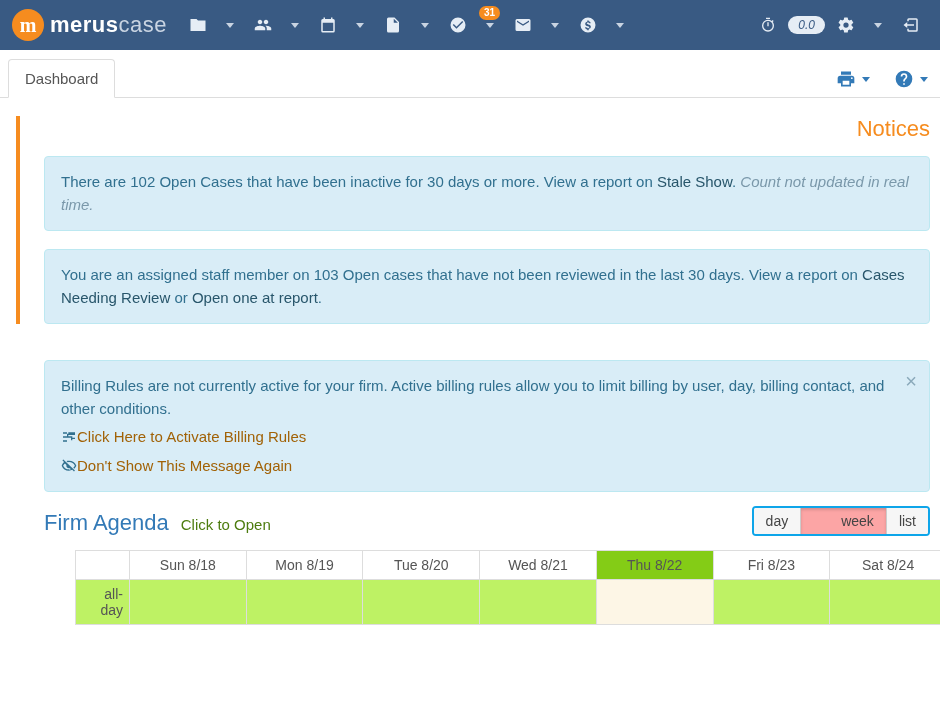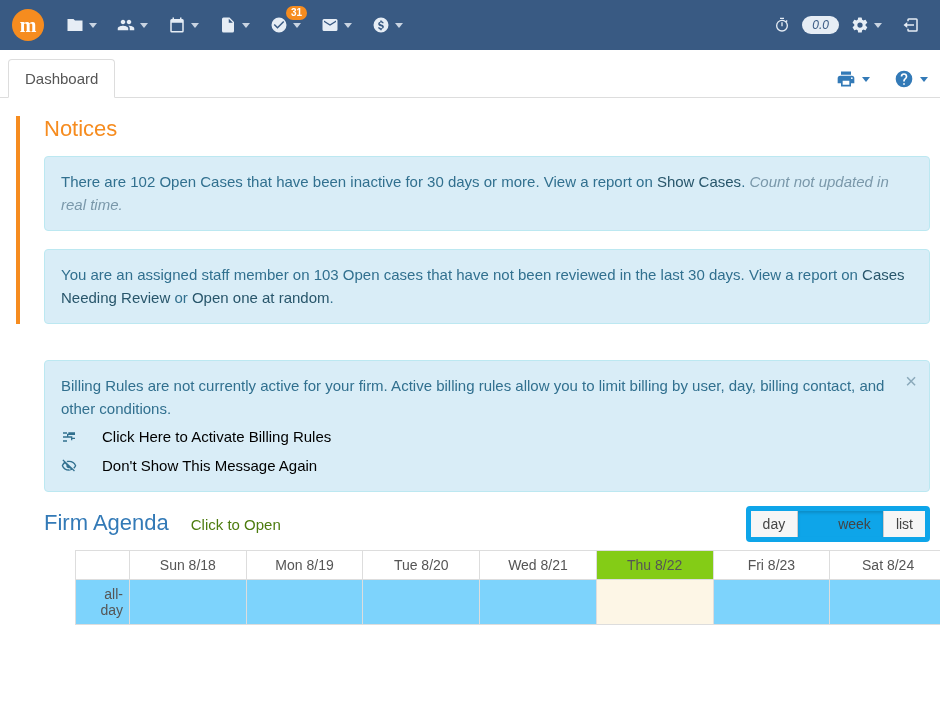--- a/index.html
+++ b/index.html
@@ -16,21 +16,21 @@
   .logo-mark {
     width:32px; height:32px; border-radius:50%; background:#f68c1f; color:#fff;
     display:flex; align-items:center; justify-content:center; font-weight:bold; font-size:20px;
     font-family: Georgia, serif;
   }
   .logo-text { font-size:22px; font-weight:300; letter-spacing:0.5px; display:flex; align-items:baseline; }
   .logo-text .bold { font-weight:600; color:#fff; }
   .logo-text .light { color:#c9d4e2; font-weight:300; }
 
   .nav-item {
-    color:#e6edf5; padding:6px 8px; cursor:pointer; display:flex; align-items:center; gap:3px;
+    color:#e6edf5; padding:6px 8px; cursor:pointer; display:flex; align-items:center; gap:17px;
     font-size:15px; position:relative;
   }
   .caret {
     width:0; height:0; border-left:4px solid transparent; border-right:4px solid transparent;
     border-top:5px solid #c9d4e2; margin-left:2px;
   }
   .nav-icon { width:18px; height:18px; fill:#e6edf5; }
   .nav-icon-sm { width:16px; height:16px; fill:#e6edf5; }
   .badge {
     position:absolute; top:-4px; right:2px; background:#f68c1f; color:#fff; font-size:10px;
@@ -62,78 +62,82 @@
   }
   
   .main::-webkit-scrollbar { width:12px; }
   .main::-webkit-scrollbar-thumb { background:#c6c6c6; border-radius:6px; }
   .main::-webkit-scrollbar-track { background:#f2f2f2; }
 
   .section {
     border-left:4px solid #f68c1f; padding-left:24px; margin-bottom:36px;
   }
   .section.no-border { border-left:4px solid transparent; }
-  h2.section-title { margin:0 0 14px 0; font-weight:400; font-size:22px; }
+  h2.section-title { margin:0 0 14px 0; font-weight:400; font-size:22px;text-align:right; }
   h2.notices { color:#f68c1f; }
-  h2.agenda { color:#337ab7; display:flex; align-items:baseline; gap:22px;}
+  h2.agenda { color:#337ab7; display:flex; align-items:baseline; gap:12px;}
   .agenda-sub { color:#4d7c0f; font-size:15px; font-weight:400; }
 
   .alert {
     border-radius:4px; padding:14px 16px; margin-bottom:18px; font-size:15px; line-height:1.5;
     position:relative;
   }
   .alert-danger { background:#f2dede; border:1px solid #ebccd1; color:#a94442; }
   .alert-info   { background:#d9edf7; border:1px solid #bce8f1; color:#31708f; }
   .alert a, .link { color:#31708f; cursor:pointer; }
   .alert-danger .msg { color:#a94442; }
   .alert .muted { color:#7a98aa; font-style:italic; }
   .alert .strong-link { color:#28566b; }
   .alert-close {
     position:absolute; top:10px; right:12px; color:#8aa9ba; font-size:20px; line-height:1;
     cursor:pointer; font-weight:300;
   }
-  .alert .action-row { display:flex; align-items:center; gap:25px; color:#000000; margin-top:6px; cursor:pointer; }
+  .alert .action-row { display:flex; align-items:center; gap:0; color:#a16207; margin-top:6px; cursor:pointer; }
   .alert .action-row svg { width:16px; height:16px; fill:#31708f; }
 
   
   .agenda-wrap { }
   .view-toggle {
-    float:right; display:flex; border:5px solid #0ea5e9; border-radius:4px; overflow:hidden;
+    float:right; display:flex; border:2px solid #0ea5e9; border-radius:4px; overflow:hidden;
     margin-top:-4px;
     align-items:flex-end;
   }
   .view-toggle button {
     border:none; background:#f6f6f6; padding:5px 12px; font-size:14px; color:#444; cursor:pointer;
     border-right:1px solid #ccc;
   }
   .view-toggle button:last-child { border-right:none; }
-  .view-toggle button.active { background:#0ea5e9; box-shadow:inset 0 2px 3px rgba(0,0,0,0.15);padding-left:40px; }
+  .view-toggle button.active { background:#fca5a5; box-shadow:inset 0 2px 3px rgba(0,0,0,0.15);padding-left:40px; }
 
   table.cal {
     width:100%; border-collapse:collapse; margin-top:12px; table-layout:fixed;margin-left:31px;
   }
   table.cal th, table.cal td {
     border:1px solid #ddd; padding:6px 8px; font-weight:400; font-size:14px; color:#555;
-    text-align:center; background:#7dd3fc;
+    text-align:center; background:#bef264;
   }
   table.cal th { background:#fff; }
   table.cal th.timecol, table.cal td.timecol { width:54px; text-align:right; padding-right:6px; }
   table.cal th.today { background:#84cc16; }
   table.cal td.today { background:#fdf6e6; }
   table.cal th.gutter, table.cal td.gutter { width:14px; padding:0; }
 
   .clearfix::after { content:""; display:block; clear:both; }
 </style>
 </head>
 <body>
 
 <div class="navbar">
   <div class="nav-left">
     <div class="logo">
       <div class="logo-mark">m</div>
+      <div class="logo-text">
+        <span class="bold">merus</span>
+          <span class="light">case</span>
+      </div>
     </div>
 
     <div class="nav-item">
       <svg class="nav-icon" viewBox="0 0 24 24">
           <path d="M10 4H2v16h20V6H12l-2-2z"></path>
         </svg>
       <span class="caret"></span>
     </div>
     <div class="nav-item">
       <svg class="nav-icon" viewBox="0 0 24 24">
@@ -213,25 +217,25 @@
   </div>
 </div>
 
 <div class="main">
 
   <div class="section">
     <h2 class="section-title notices">Notices</h2>
 
 
     <div class="alert alert-info">
-      <span>There are 102 Open Cases that have been inactive for 30 days or more. View a report on </span><a class="strong-link">Show Cases</a><span>. </span><span class="muted">Count not updated in real time.</span>
+      <span>There are 102 Open Cases that have been inactive for 30 days or more. View a report on </span><a class="strong-link">Stale Show</a><span>. </span><span class="muted">Count not updated in real time.</span>
     </div>
 
     <div class="alert alert-info">
-      <span>You are an assigned staff member on 103 Open cases that have not been reviewed in the last 30 days. View a report on </span><a class="strong-link">Cases Needing Review</a><span> or </span><a class="strong-link">Open one at random</a><span>.</span>
+      <span>You are an assigned staff member on 103 Open cases that have not been reviewed in the last 30 days. View a report on </span><a class="strong-link">Cases Needing Review</a><span> or </span><a class="strong-link">Open one at report</a><span>.</span>
     </div>
   </div>
 
   <div class="section no-border">
     <div class="alert alert-info">
       <span class="alert-close">×</span>
       <div>Billing Rules are not currently active for your firm. Active billing rules allow you to limit billing by user, day, billing contact, and other conditions.</div>
       <div class="action-row">
         <svg viewBox="0 0 24 24">
             <path d="M3 17h6v2H3v-2zm0-6h12v2H3v-2zm0-6h18v2H3V5zm14 12v-2h4v-2h-4v-2h-2v6h2zm-6-6V9h10V7H11V5H9v6h2z"></path>

